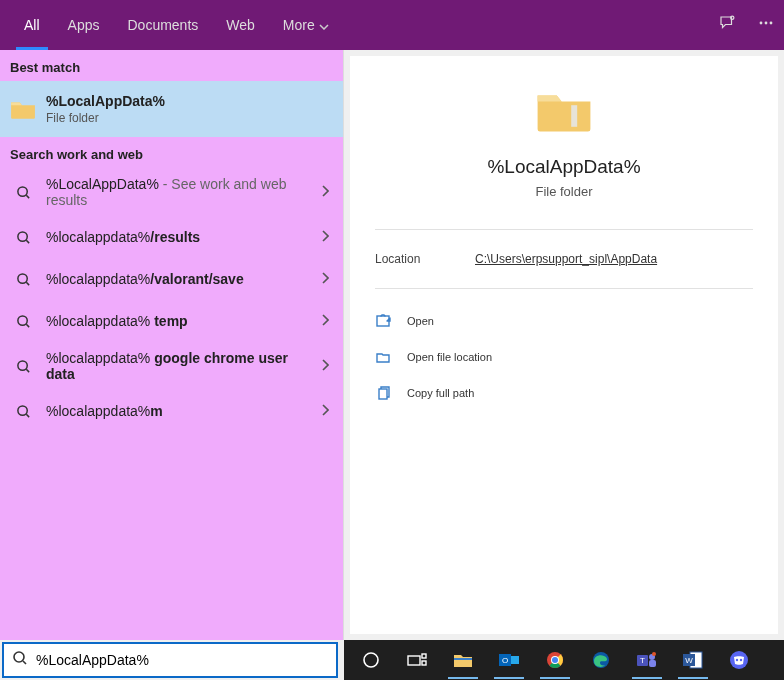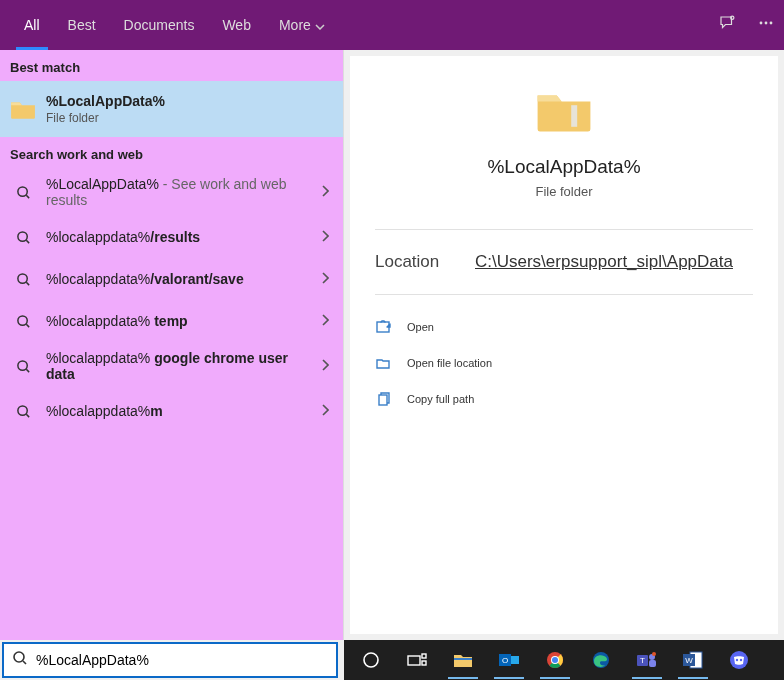--- a/index.html
+++ b/index.html
@@ -23,21 +23,21 @@
 .result .texts { flex: 1; font-size: 14px; color: #222; }
 .result .sub { font-size: 12px; color: #555; margin-top: 2px; }
 .result .bold { font-weight: 600; }
 .result .chevron { color: #555; padding: 4px; }
 
 .right { flex: 1; background: #fff; margin: 6px; display: flex; flex-direction: column; }
 .preview-top { display: flex; flex-direction: column; align-items: center; padding: 30px 0 20px; }
 .preview-title { font-size: 19px; margin-top: 18px; color: #222; }
 .preview-sub { font-size: 13px; color: #555; margin-top: 6px; }
 .hr { height: 1px; background: #e1e1e1; margin: 10px 25px; }
-.kv { display: flex; padding: 12px 25px; font-size: 17px; }
+.kv { display: flex; padding: 12px 25px; font-size: 12px; }
 .kv .k { width: 100px; color: #444; }
 .kv .v { color: #333; text-decoration: underline; cursor: pointer; }
 .actions { padding: 4px 25px; }
 .action { display: flex; align-items: center; padding: 10px 0; font-size: 11px; color: #333; cursor: pointer; }
 .action .ai { width: 22px; margin-right: 10px; color: #3a7fc8; display: flex; }
 
 .searchbar { position: absolute; left: 2px; bottom: 2px; width: 336px; height: 36px; background: #fff; border: 2px solid #0b69c7; display: flex; align-items: center; padding: 0 8px; }
 .searchbar input { border: none; outline: none; font-size: 14px; flex: 1; margin-left: 8px; }
 
 .taskbar { position: absolute; left: 344px; right: 0; bottom: 0; height: 40px; background: #1f1f1f; display: flex; align-items: center; padding: 0 6px; gap: 4px; }
@@ -48,21 +48,21 @@
 .folder-small { width: 26px; height: 22px; }
 
 .chev-down { display: inline-block; margin-left: 4px; }
 </style>
 </head>
 <body>
 
 <div class="topbar">
   <div class="tabs">
     <div class="tab active">All</div>
-    <div class="tab">Best</div>
+    <div class="tab">Apps</div>
     <div class="tab">Documents</div>
     <div class="tab">Web</div>
     <div class="tab">
       <span>More</span>
       <span class="chev-down">
         <svg width="10" height="6" viewBox="0 0 10 6">
             <path d="M1 1l4 4 4-4" stroke="#ccc" stroke-width="1.5" fill="none"></path>
           </svg>
       </span>
     </div>

